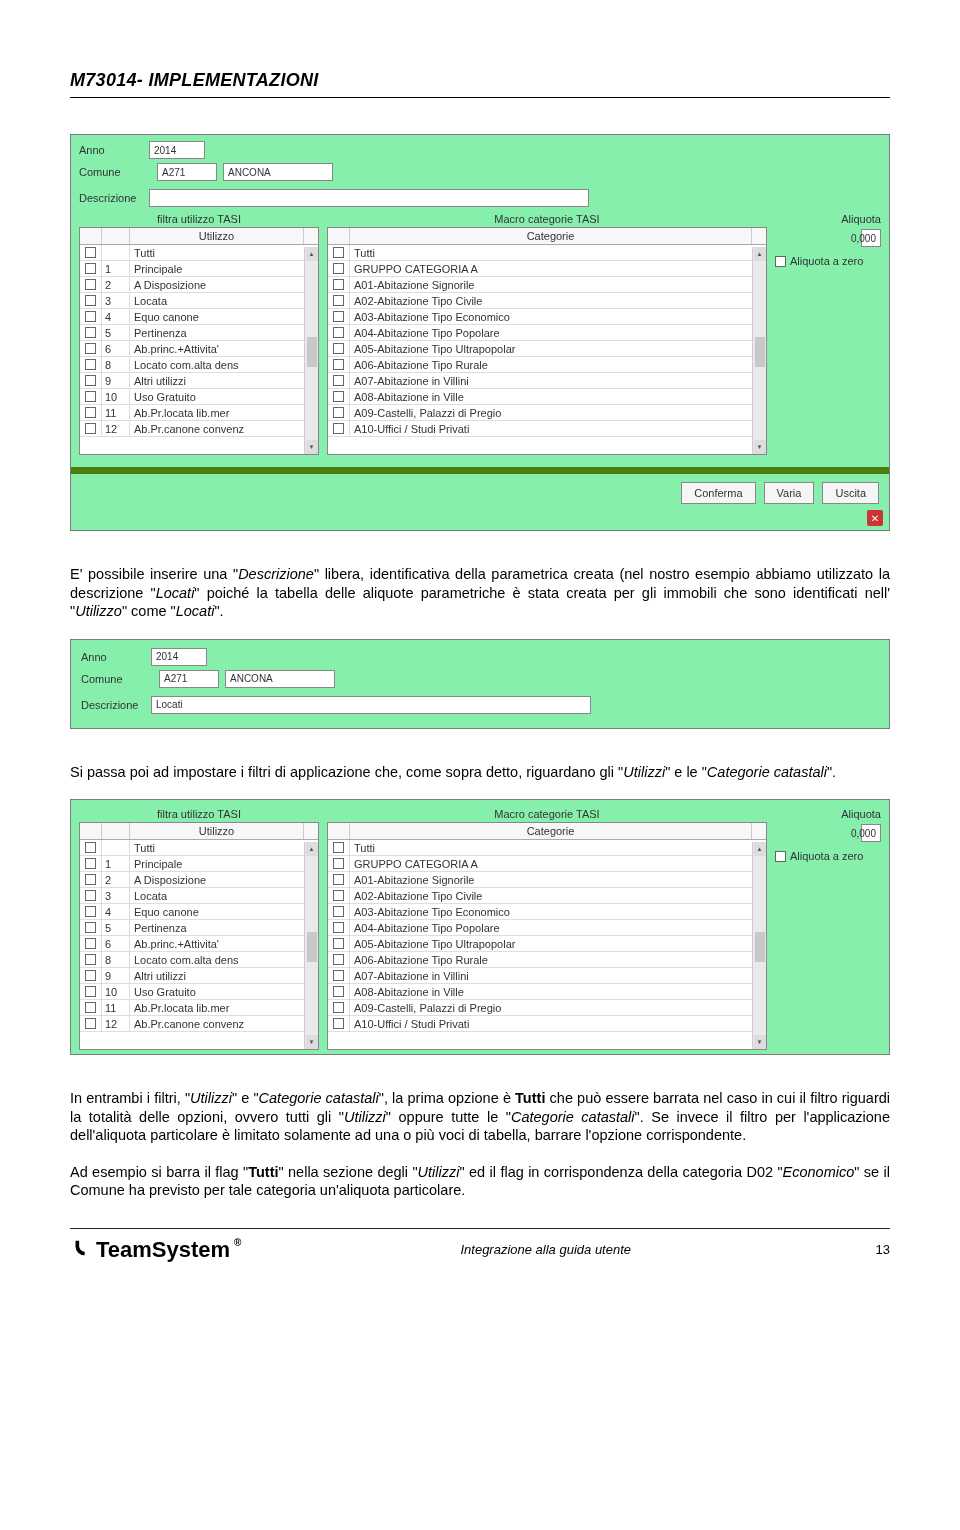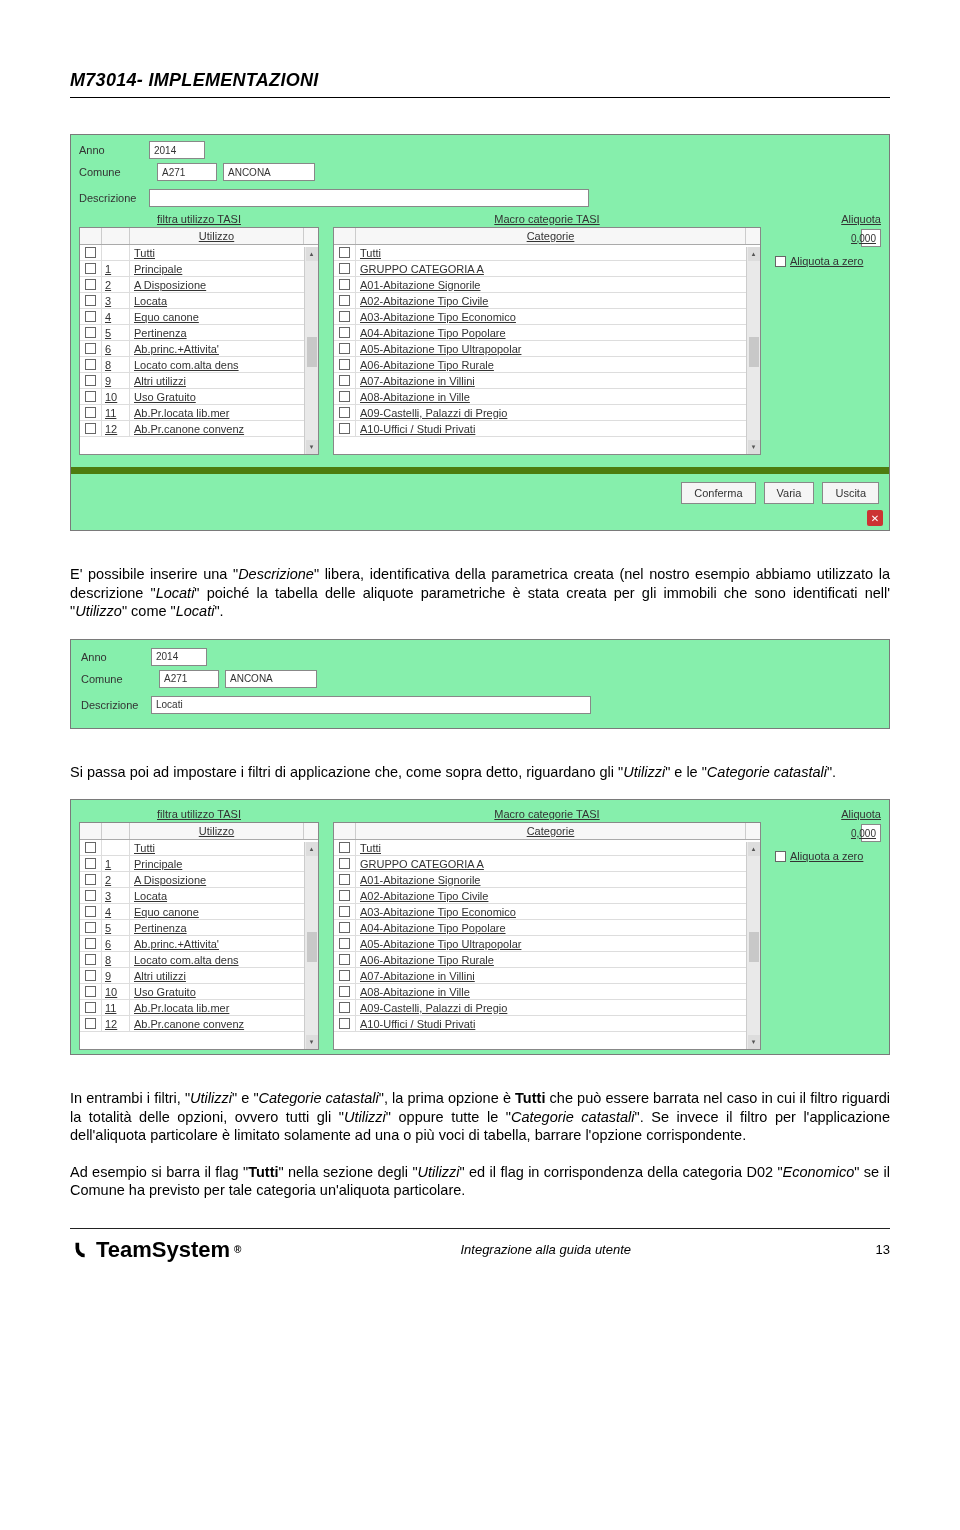--- a/index.html
+++ b/index.html
@@ -9,25 +9,25 @@
   .hr { border: none; border-top: 1px solid #000; margin-bottom: 36px; }
 
   
   .panel { border: 1px solid #7a7a7a; background: #86efac; font-family: "Segoe UI", Tahoma, sans-serif; font-size: 11px; color: #333; margin-bottom: 34px; }
   .panel-inner { padding: 6px 8px 4px 8px; }
   .row-line { display: flex; align-items: center; gap: 6px; margin-bottom: 4px; }
   .lbl { min-width: 64px; }
   .txtbox { border: 1px solid #888; background: #fff; height: 18px; padding: 1px 4px; display: inline-flex; align-items: center; font-size: 10px; }
   .txtbox.w56 { width: 56px; }
   .txtbox.w60 { width: 60px; margin-left: 8px; }
-  .txtbox.w110 { width: 92px; }
+  .txtbox.w110 { width: 110px; }
   .txtbox.wdesc { width: 440px; }
   .txtbox.waliq { width: 20px; text-align: right; justify-content: flex-end; }
 
-  .three-col { display: flex; gap: 14px; margin-top: 6px; text-decoration: underline; }
+  .three-col { display: flex; gap: 8px; margin-top: 6px; }
   .col-util { flex: 0 0 240px; }
   .col-cat { flex: 1; }
   .col-side { flex: 0 0 106px; display: flex; flex-direction: column; align-items: flex-start; gap: 4px; }
   .col-title { text-align: center; font-size: 11px; margin-bottom: 2px; }
 
   .listbox { border: 1px solid #888; background: #fff; position: relative; }
   .listhead { display: flex; background: #f7f7f7; border-bottom: 1px solid #aaa; }
   .listhead div { border-right: 1px solid #ccc; padding: 2px 4px; font-size: 11px; }
   .listhead .h-chk { width: 22px; }
   .listhead .h-num { width: 28px; }
@@ -56,21 +56,21 @@
   
   .panel-small .panel-inner { padding: 8px 10px 10px 10px; }
 
   
   .para { font-size: 14.5px; line-height: 1.28; margin-bottom: 18px; text-align: justify; }
   .ital { font-style: italic; }
   .bold { font-weight: bold; }
 
   .footer-sep { border: none; border-top: 1px solid #222; margin-top: 28px; margin-bottom: 8px; }
   .footer-row { display:flex; align-items:center; justify-content: space-between; padding-bottom: 6px; }
-  .logo { display:flex; align-items:center; gap:4px; font-weight:bold; font-size:22px; }
+  .logo { display:flex; gap:4px; font-weight:bold; font-size:22px; }
   .logo-mark { width:22px; height:22px; display:inline-flex; align-items:center; justify-content:center; }
   .logo sup { font-size:10px; vertical-align: super; }
   .footer-center { font-size: 13px; font-style: italic; }
   .footer-page { font-size: 13px; width: 40px; text-align:right; }
 </style>
 </head>
 <body>
 <div class="page">
 
 <div class="doc-header">M73014- IMPLEMENTAZIONI</div>

